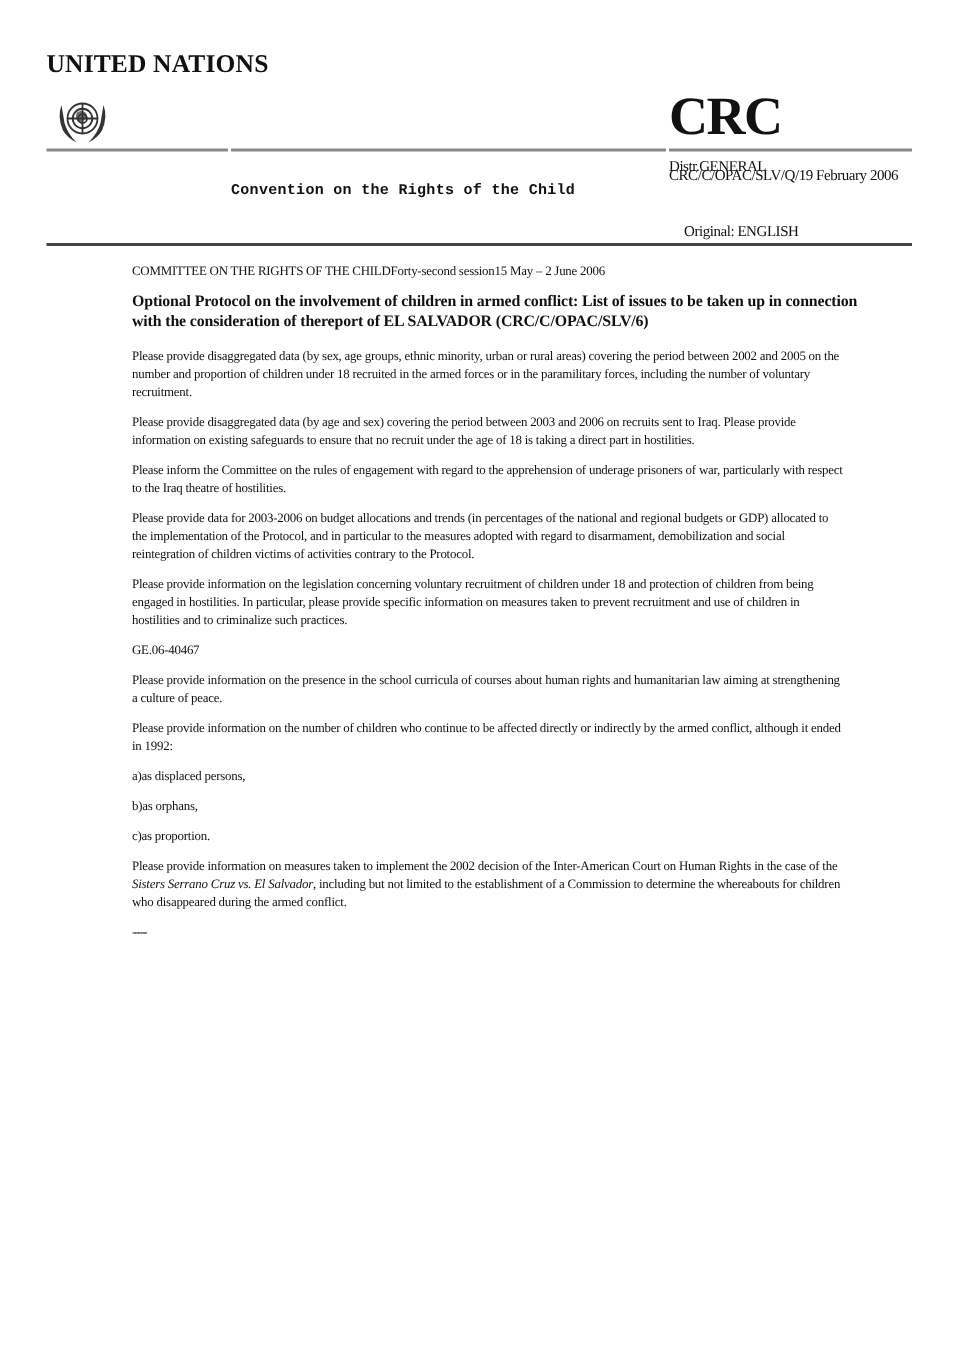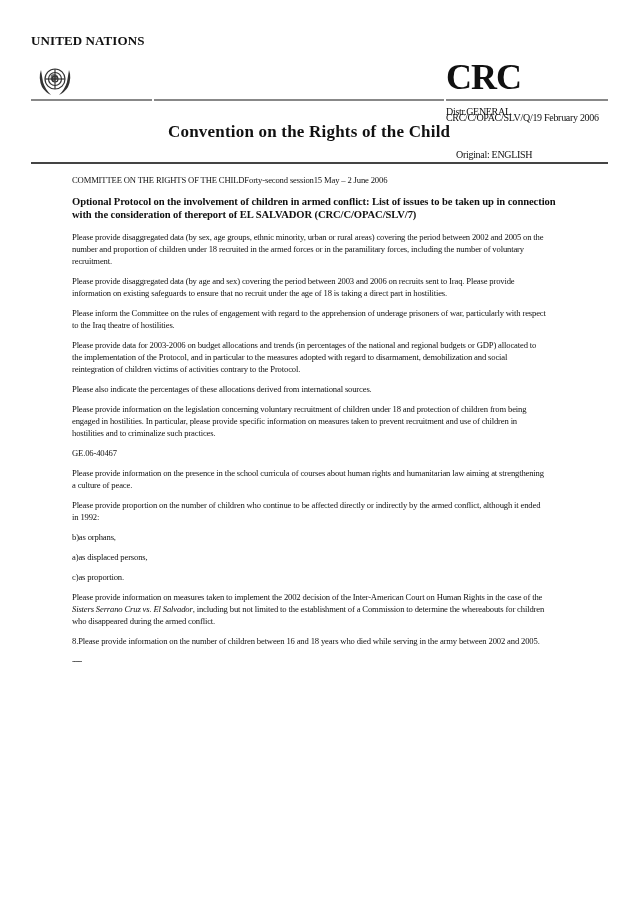--- a/index.html
+++ b/index.html
@@ -1,30 +1,30 @@
 <!DOCTYPE html>
 <html><head>
   <meta charset="utf-8">
   <style>
     html, body { margin: 0; padding: 0; background: #ffffff; }
     body { width: 640px; height: 905px; position: relative; overflow: hidden;
            font-family: "Liberation Serif", "DejaVu Serif", serif; color: #111; }
-    .un-name { position: absolute; left: 31px; top: 33px; font-size: 13px; font-weight: bold; letter-spacing: 0.1px; }
+    .un-name { position: absolute; left: 31px; top: 33px; font-size: 17px; font-weight: bold; letter-spacing: 0.1px; }
     .emblem { position: absolute; left: 31px; top: 60px; width: 48px; height: 40px; }
     .crc { position: absolute; left: 446px; top: 57px; font-size: 36px; font-weight: bold; letter-spacing: -1px; line-height: 40px; }
     .rule-top-left { position: absolute; left: 31px; top: 99px; width: 121px; height: 2px; background: #888; }
     .rule-top-mid { position: absolute; left: 154px; top: 99px; width: 290px; height: 2px; background: #888; }
     .rule-top-right { position: absolute; left: 446px; top: 99px; width: 162px; height: 2px; background: #888; }
-    .conv-title { position: absolute; left: 168px; top: 122px; font-size: 17px; font-weight: bold; letter-spacing: 0.2px; }
+    .conv-title { position: absolute; left: 154px; top: 122px; font-size: 10px; font-weight: bold; letter-spacing: 0.2px; font-family: Liberation Mono, monospace; }
     .meta { position: absolute; left: 446px; font-size: 10px; letter-spacing: -0.3px; }
     .meta.distr { top: 106px; }
     .meta.symbol { top: 112px; }
     .meta.orig { top: 149px; margin-left: 10px; }
     .rule-bottom { position: absolute; left: 31px; top: 162px; width: 577px; height: 2px; background: #444; }
-    .content { position: absolute; left: 72px; top: 174px; width: 490px; font-size: 8.6px; line-height: 12px; letter-spacing: -0.15px; }
+    .content { position: absolute; left: 88px; top: 174px; width: 490px; font-size: 8.6px; line-height: 12px; letter-spacing: -0.15px; }
     .session { margin: 0 0 9px 0; }
     .heading { font-size: 10.6px; font-weight: bold; line-height: 13px; margin: 0 0 10px 0; letter-spacing: -0.1px; }
     .para { margin: 0 15px 8px 0; }
     .para i { font-style: italic; }
     .dashes { margin-top: 4px; letter-spacing: -1px; }
   </style>
 </head>
 <body>
 
 <div class="un-name">UNITED NATIONS</div>
@@ -53,29 +53,27 @@
 <div class="conv-title">Convention on the Rights of the Child</div>
 
 <div class="meta distr">Distr.GENERAL</div>
 <div class="meta symbol">CRC/C/OPAC/SLV/Q/19 February 2006</div>
 <div class="meta orig">Original: ENGLISH</div>
 
 <div class="rule-bottom"></div>
 
 <div class="content">
   <div class="session">COMMITTEE ON THE RIGHTS OF THE CHILDForty-second session15 May – 2 June 2006</div>
-  <div class="heading">Optional Protocol on the involvement of children in armed conflict: List of issues to be taken up in connection with the consideration of thereport of EL SALVADOR (CRC/C/OPAC/SLV/7)</div>
+  <div class="heading">Optional Protocol on the involvement of children in armed conflict: List of issues to be taken up in connection with the consideration of thereport of EL SALVADOR (CRC/C/OPAC/SLV/6)</div>
   <div class="para">Please provide disaggregated data (by sex, age groups, ethnic minority, urban or rural areas) covering the period between 2002 and 2005 on the number and proportion of children under 18 recruited in the armed forces or in the paramilitary forces, including the number of voluntary recruitment.</div>
   <div class="para">Please provide disaggregated data (by age and sex) covering the period between 2003 and 2006 on recruits sent to Iraq. Please provide information on existing safeguards to ensure that no recruit under the age of 18 is taking a direct part in hostilities.</div>
   <div class="para">Please inform the Committee on the rules of engagement with regard to the apprehension of underage prisoners of war, particularly with respect to the Iraq theatre of hostilities.</div>
   <div class="para">Please provide data for 2003-2006 on budget allocations and trends (in percentages of the national and regional budgets or GDP) allocated to the implementation of the Protocol, and in particular to the measures adopted with regard to disarmament, demobilization and social reintegration of children victims of activities contrary to the Protocol.</div>
-  <div class="para">Please also indicate the percentages of these allocations derived from international sources.</div>
   <div class="para">Please provide information on the legislation concerning voluntary recruitment of children under 18 and protection of children from being engaged in hostilities. In particular, please provide specific information on measures taken to prevent recruitment and use of children in hostilities and to criminalize such practices.</div>
   <div class="para">GE.06-40467</div>
   <div class="para">Please provide information on the presence in the school curricula of courses about human rights and humanitarian law aiming at strengthening a culture of peace.</div>
-  <div class="para">Please provide proportion on the number of children who continue to be affected directly or indirectly by the armed conflict, although it ended in 1992:</div>
+  <div class="para">Please provide information on the number of children who continue to be affected directly or indirectly by the armed conflict, although it ended in 1992:</div>
+  <div class="para">a)as displaced persons,</div>
   <div class="para">b)as orphans,</div>
-  <div class="para">a)as displaced persons,</div>
   <div class="para">c)as proportion.</div>
   <div class="para"><span>Please provide information on measures taken to implement the 2002 decision of the Inter-American Court on Human Rights in the case of the </span><i>Sisters Serrano Cruz vs. El Salvador</i><span>, including but not limited to the establishment of a Commission to determine the whereabouts for children who disappeared during the armed conflict.</span></div>
-  <div class="para">8.Please provide information on the number of children between 16 and 18 years who died while serving in the army between 2002 and 2005.</div>
   <div class="dashes">-----</div>
 </div>
 
 </body></html>

